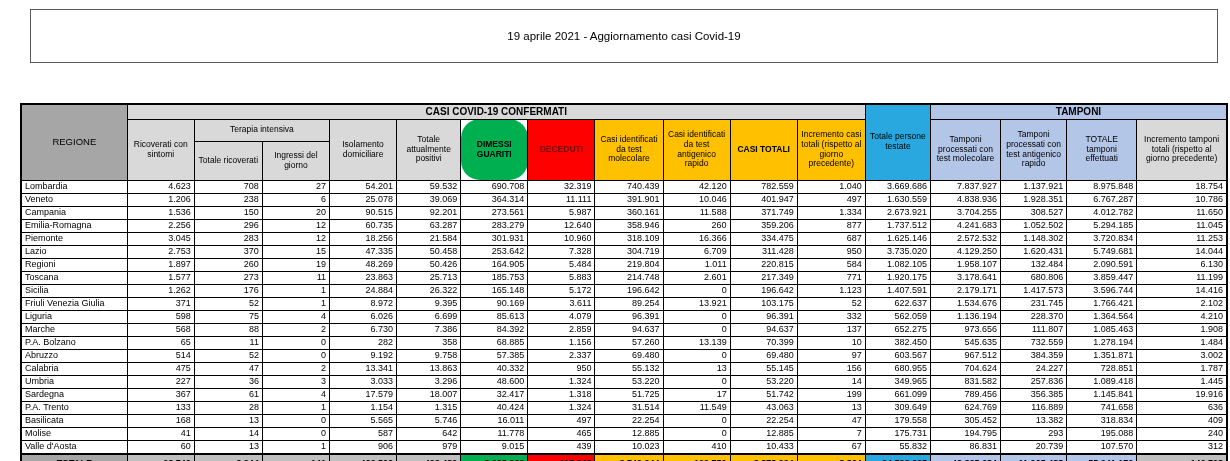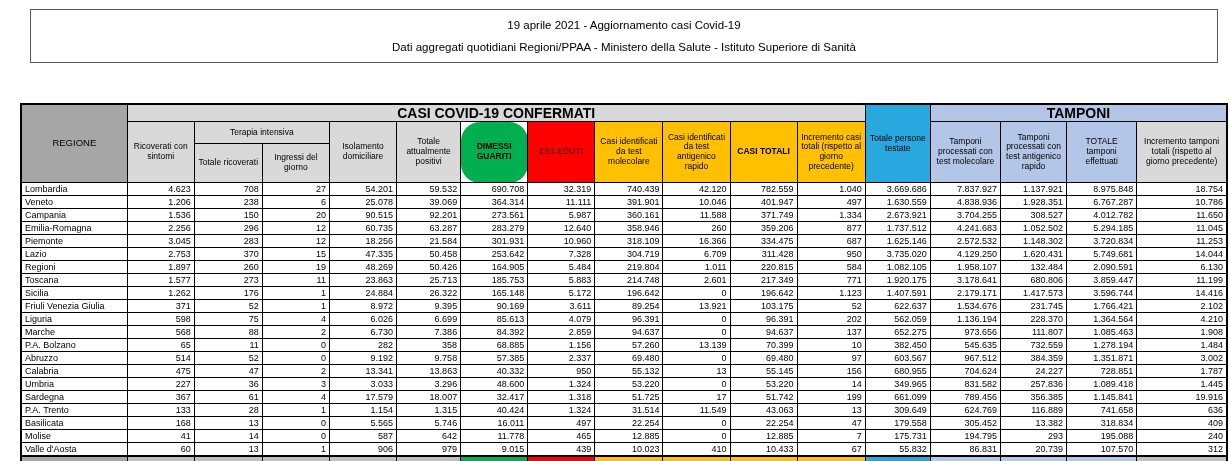--- a/index.html
+++ b/index.html
@@ -17,21 +17,21 @@
   .main-table{
     position:absolute;left:20px;top:103px;width:1208px;height:356px;
     border-collapse:collapse;table-layout:fixed;font-size:9px;
     border:2px solid #000;
   }
   .main-table th,.main-table td{
     border:1px solid #000;padding:0 3px;overflow:hidden;white-space:normal;
     line-height:1.15;
   }
   thead th{background:var(--hdr,#D9D9D9);font-weight:normal;font-size:8.5px;text-align:center;vertical-align:middle;}
-  th.banner{font-weight:bold;font-size:14px;}
+  th.banner{font-weight:bold;font-size:10px;}
   th.regione-h{background:var(--dgray,#A6A6A6);font-weight:normal;font-size:9.5px;}
   th.green-h{background:var(--green,#00B050);font-weight:bold;border-radius:19px;}
   th.red-h{background:var(--red,#FF0000);font-weight:bold;color:var(--redtext,#7B0C0C);}
   th.yellow-h{background:var(--yellow,#FFC000);}
   th.yellow-h.b{font-weight:bold;}
   th.blue-h{background:var(--blue,#29A8E0);}
   th.lblue-h{background:var(--lblue,#B4C6E7);}
   th.gray-h{background:var(--hdr,#D9D9D9);}
   tbody td{height:12px;}
   td.region{text-align:left;font-size:9px;}
@@ -44,21 +44,20 @@
   td.tot-red{background:var(--red,#FF0000);}
   td.tot-yellow{background:var(--yellow,#FFC000);}
   td.tot-blue{background:var(--blue,#29A8E0);}
   td.tot-lblue{background:var(--lblue,#B4C6E7);}
 </style>
 </head>
 <body>
 
 <div class="title-box">
   <div>19 aprile 2021 - Aggiornamento casi Covid-19</div>
-  <div>Dati aggregati quotidiani Regioni/PPAA - Ministero della Salute - Istituto Superiore di Sanità</div>
 </div>
 
 <table class="main-table">
   <colgroup>
     <col style="width:106px">
       <col style="width:67px">
       <col style="width:68px">
       <col style="width:67px">
     <col style="width:67px">
       <col style="width:64px">
@@ -298,21 +297,21 @@
         <td class="num">598</td>
         <td class="num">75</td>
         <td class="num">4</td>
         <td class="num">6.026</td>
         <td class="num">6.699</td>
         <td class="num">85.613</td>
         <td class="num">4.079</td>
         <td class="num">96.391</td>
         <td class="num">0</td>
         <td class="num">96.391</td>
-        <td class="num">202</td>
+        <td class="num">332</td>
         <td class="num thickLR">562.059</td>
         <td class="num">1.136.194</td>
         <td class="num">228.370</td>
         <td class="num">1.364.564</td>
         <td class="num">4.210</td>
       </tr>
       <tr>
         <td class="region">Marche</td>
         <td class="num">568</td>
         <td class="num">88</td>

